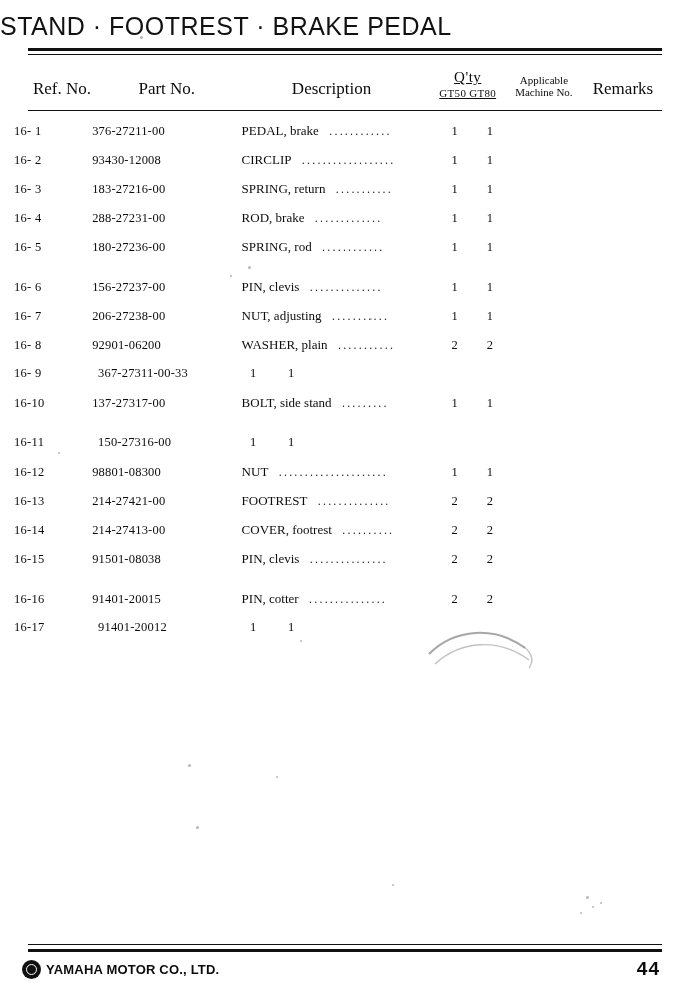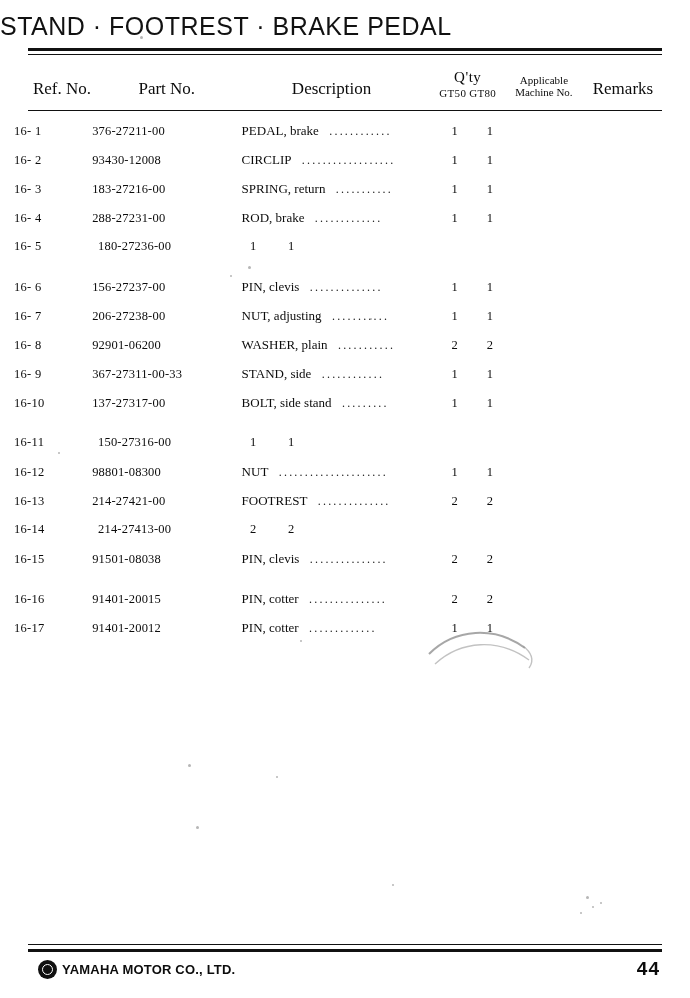--- a/index.html
+++ b/index.html
@@ -74,20 +74,21 @@
     text-align: center;
     line-height: 1.1;
   }
   .head-cell.small {
     font-size: 11px;
     line-height: 1.15;
     font-family: "Liberation Serif", serif;
   }
   .qty-head {
     text-align: center;
+    text-decoration: underline;
   }
   .qty-head .qty-title {
     font-size: 15px;
     letter-spacing: 0.5px;
   }
   .qty-head .qty-sub {
     font-size: 11px;
     letter-spacing: 0.3px;
     margin-top: 1px;
   }
@@ -146,21 +147,21 @@
     position: absolute;
     left: 0;
     right: 0;
     bottom: 0;
     height: 54px;
   }
   .footer-inner {
     display: flex;
     align-items: center;
     justify-content: space-between;
-    padding: 6px 30px 0 38px;
+    padding: 6px 30px 0 22px;
     text-align: center;
   }
   .brand {
     display: flex;
     align-items: center;
     gap: 5px;
   }
   .brand-mark {
     width: 19px;
     height: 19px;
@@ -266,20 +267,21 @@
         <div class="c-part">288-27231-00</div>
         <div class="c-desc"><span>ROD, brake</span><span class="dots">&nbsp;&nbsp;.............</span></div>
         <div class="c-q1">1</div>
         <div class="c-q2">1</div>
         <div class="c-appl"></div>
         <div class="c-rem"></div>
       </div>
       <div class="row gap">
         <div class="c-ref">16- 5</div>
         <div class="c-part">180-27236-00</div>
+        <div class="c-desc"><span>SPRING, rod</span><span class="dots">&nbsp;&nbsp;............</span></div>
         <div class="c-q1">1</div>
         <div class="c-q2">1</div>
         <div class="c-appl"></div>
         <div class="c-rem"></div>
       </div>
       <div class="row">
         <div class="c-ref">16- 6</div>
         <div class="c-part">156-27237-00</div>
         <div class="c-desc"><span>PIN, clevis</span><span class="dots">&nbsp;&nbsp;..............</span></div>
         <div class="c-q1">1</div>
@@ -301,21 +303,20 @@
         <div class="c-part">92901-06200</div>
         <div class="c-desc"><span>WASHER, plain</span><span class="dots">&nbsp;&nbsp;...........</span></div>
         <div class="c-q1">2</div>
         <div class="c-q2">2</div>
         <div class="c-appl"></div>
         <div class="c-rem"></div>
       </div>
       <div class="row">
         <div class="c-ref">16- 9</div>
         <div class="c-part">367-27311-00-33</div>
-        <div class="c-desc"><span>STAND, side</span><span class="dots">&nbsp;&nbsp;............</span></div>
         <div class="c-q1">1</div>
         <div class="c-q2">1</div>
         <div class="c-appl"></div>
         <div class="c-rem"></div>
       </div>
       <div class="row gap">
         <div class="c-ref">16-10</div>
         <div class="c-part">137-27317-00</div>
         <div class="c-desc"><span>BOLT, side stand</span><span class="dots">&nbsp;&nbsp;.........</span></div>
         <div class="c-q1">1</div>
@@ -345,20 +346,21 @@
         <div class="c-part">214-27421-00</div>
         <div class="c-desc"><span>FOOTREST</span><span class="dots">&nbsp;&nbsp;..............</span></div>
         <div class="c-q1">2</div>
         <div class="c-q2">2</div>
         <div class="c-appl"></div>
         <div class="c-rem"></div>
       </div>
       <div class="row">
         <div class="c-ref">16-14</div>
         <div class="c-part">214-27413-00</div>
+        <div class="c-desc"><span>COVER, footrest</span><span class="dots">&nbsp;&nbsp;..........</span></div>
         <div class="c-q1">2</div>
         <div class="c-q2">2</div>
         <div class="c-appl"></div>
         <div class="c-rem"></div>
       </div>
       <div class="row gap">
         <div class="c-ref">16-15</div>
         <div class="c-part">91501-08038</div>
         <div class="c-desc"><span>PIN, clevis</span><span class="dots">&nbsp;&nbsp;...............</span></div>
         <div class="c-q1">2</div>
@@ -371,21 +373,20 @@
         <div class="c-part">91401-20015</div>
         <div class="c-desc"><span>PIN, cotter</span><span class="dots">&nbsp;&nbsp;...............</span></div>
         <div class="c-q1">2</div>
         <div class="c-q2">2</div>
         <div class="c-appl"></div>
         <div class="c-rem"></div>
       </div>
       <div class="row">
         <div class="c-ref">16-17</div>
         <div class="c-part">91401-20012</div>
-        <div class="c-desc"><span>PIN, cotter</span><span class="dots">&nbsp;&nbsp;.............</span></div>
         <div class="c-q1">1</div>
         <div class="c-q2">1</div>
         <div class="c-appl"></div>
         <div class="c-rem"></div>
       </div>
     </div>
 
   <div class="footer">
     <div class="rule-bottom-thin"></div>
     <div class="rule-bottom-thick"></div>

